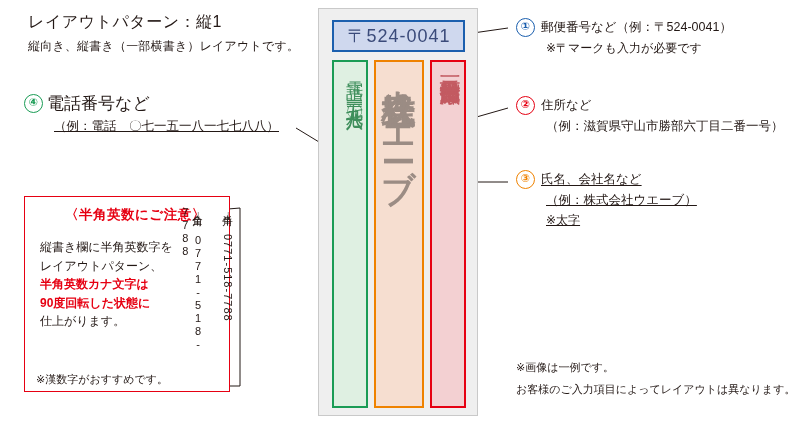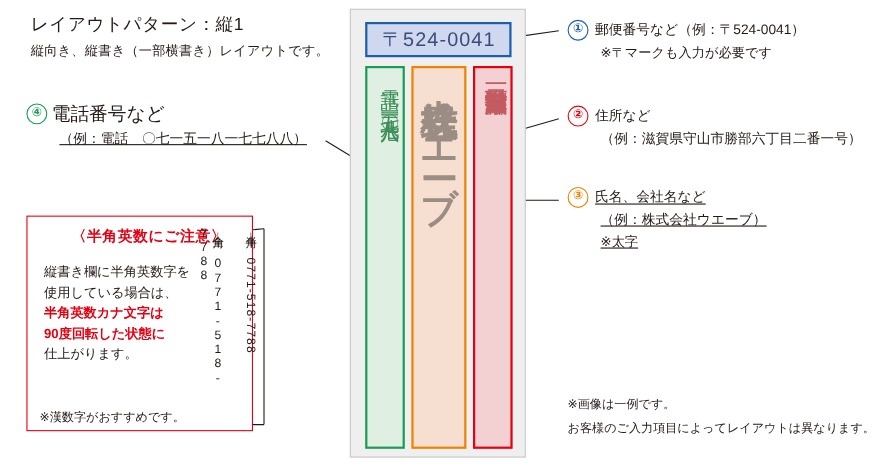--- a/index.html
+++ b/index.html
@@ -157,21 +157,21 @@
 
 <div class="abs" id="callout4">
   <span class="numcircle">④</span><span class="co-head">電話番号など</span>
   <div class="co-line">（例：電話　〇七一五一八一七七八八）</div>
 </div>
 
 <div class="abs" id="warnbox"></div>
 <div class="abs" id="warnhead">〈半角英数にご注意〉</div>
 <div class="abs" id="warnbody">
   <span>縦書き欄に半角英数字を</span><br>
-  <span>使用している場合は、</span><br>
+  <span>レイアウトパターン、</span><br>
   <span class="redbold">半角英数カナ文字は</span><br>
   <span class="redbold">90度回転した状態に</span><br>
   <span>仕上がります。</span>
 </div>
 <div class="abs" id="warnfoot">※漢数字がおすすめです。</div>
 
 <div class="abs" id="vsamples">
   <div class="vcol" id="vfull">
     <span class="lbl">全角↓</span>
     <span>0771-518-7788</span>

